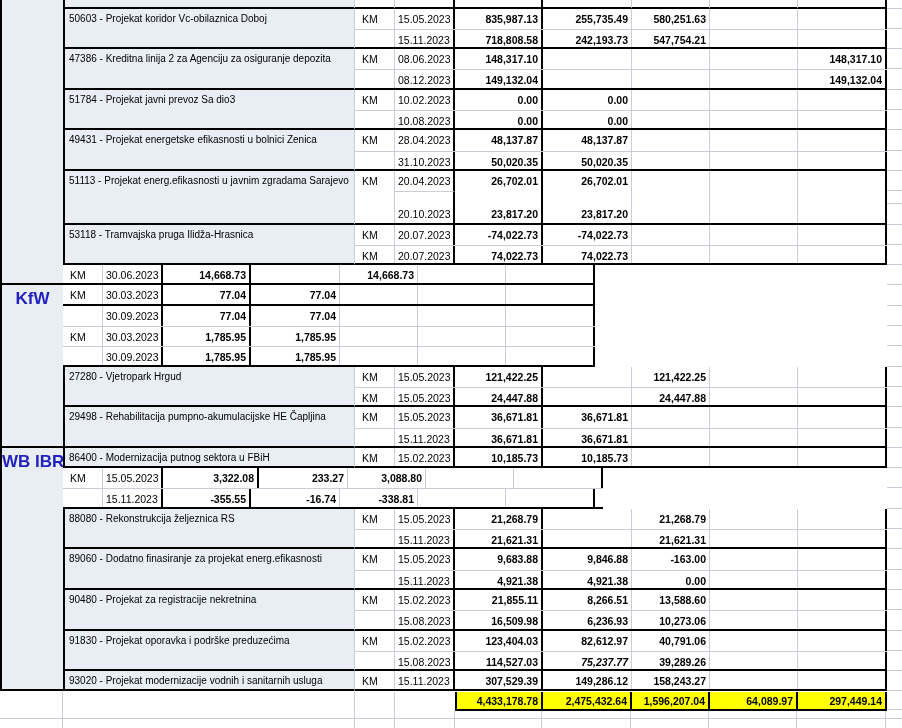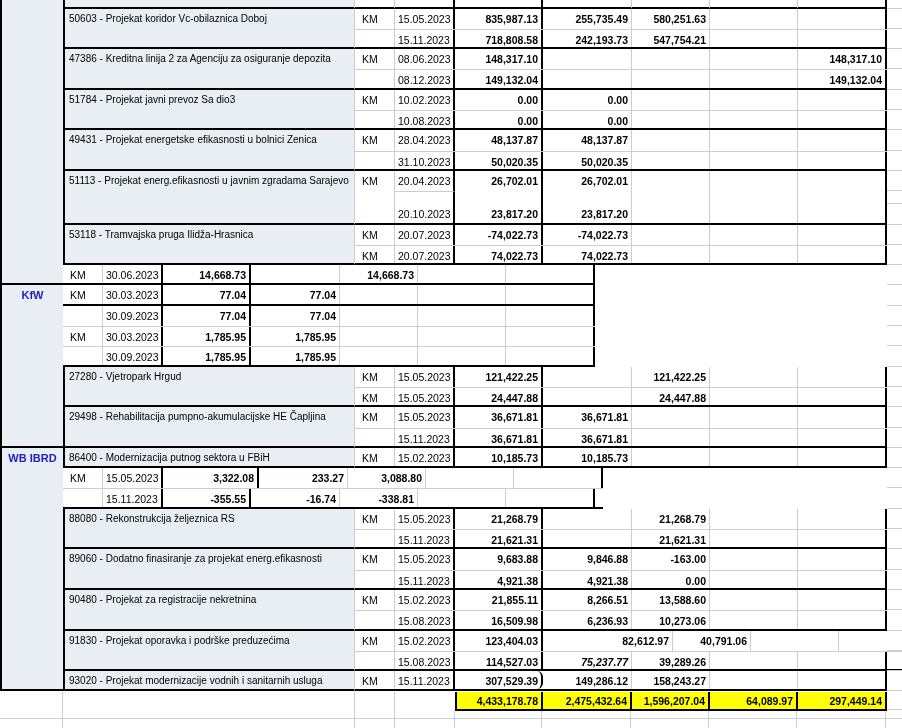--- a/index.html
+++ b/index.html
@@ -22,21 +22,21 @@
   .row{display:flex;box-sizing:border-box;flex:0 0 auto;}
   .row.sep{border-top:1px solid var(--grid);}
   .row.hb{border-bottom:2px solid var(--heavy);}
   .section{display:flex;flex:0 0 auto;}
   .groups{display:flex;flex-direction:column;flex:0 0 auto;}
   .group{display:flex;align-items:stretch;flex:0 0 auto;}
 
   .label-cell{
     width:63px;border-left:2px solid var(--heavy);border-bottom:2px solid var(--heavy);
     background:var(--shaded);text-align:center;padding-top:4px;
-    font-weight:bold;font-size:11px;color:var(--label-blue);
+    font-weight:bold;font-size:17px;color:var(--label-blue);
   }
   .proj{
     width:292px;border-left:2px solid var(--heavy);border-right:1px solid var(--grid);
     border-bottom:2px solid var(--heavy);
     background:var(--shaded);padding:3px 4px 0 4px;
     white-space:normal;line-height:13px;font-size:10px;
   }
   .km{width:40px;border-right:1px solid var(--grid);padding:4px 0 0 7px;}
   .date{width:60px;border-right:2px solid var(--heavy);padding:4px 0 0 3px;}
   .a{text-align:right;padding:4px 3px 0 0;font-weight:bold;}
@@ -436,21 +436,21 @@
               </div>
             </div>
           </div>
           <div class="group">
             <div class="c proj">91830 - Projekat oporavka i podrške preduzećima</div>
             <div class="groups">
               <div class="row" style="height: 20.3px;">
                 <div class="c km" style="width: 40px;">KM</div>
                 <div class="c date" style="width: 60px;">15.02.2023</div>
                 <div class="c a heavy-r" style="width: 88px;">123,404.03</div>
-                <div class="c a thin-r" style="width: 89px; margin-left: 41px;">82,612.97</div>
+                <div class="c a thin-r" style="width: 89px;">82,612.97</div>
                 <div class="c a thin-r" style="width: 78px;">40,791.06</div>
                 <div class="c a thin-r" style="width: 88px;"></div>
                 <div class="c a heavy-r" style="width: 89px;"></div>
               </div>
               <div class="row sep hb" style="height: 20.3px;">
                 <div class="c km" style="width: 40px;"></div>
                 <div class="c date" style="width: 60px;">15.08.2023</div>
                 <div class="c a heavy-r" style="width: 88px;">114,527.03</div>
                 <div class="c a thin-r" style="width: 89px; font-style: italic;">75,237.77</div>
                 <div class="c a thin-r" style="width: 78px;">39,289.26</div>
@@ -458,21 +458,21 @@
                 <div class="c a heavy-r" style="width: 89px;"></div>
               </div>
             </div>
           </div>
           <div class="group">
             <div class="c proj">93020 - Projekat modernizacije vodnih i sanitarnih usluga</div>
             <div class="groups">
               <div class="row hb" style="height: 20.3px;">
                 <div class="c km" style="width: 40px;">KM</div>
                 <div class="c date" style="width: 60px;">15.11.2023</div>
-                <div class="c a heavy-r" style="width: 88px; border-radius: 6px;">307,529.39</div>
+                <div class="c a heavy-r" style="width: 88px;">307,529.39</div>
                 <div class="c a thin-r" style="width: 89px;">149,286.12</div>
                 <div class="c a thin-r" style="width: 78px;">158,243.27</div>
                 <div class="c a thin-r" style="width: 88px;"></div>
                 <div class="c a heavy-r" style="width: 89px;"></div>
               </div>
             </div>
           </div>
         </div>
       </div>
     </div>

